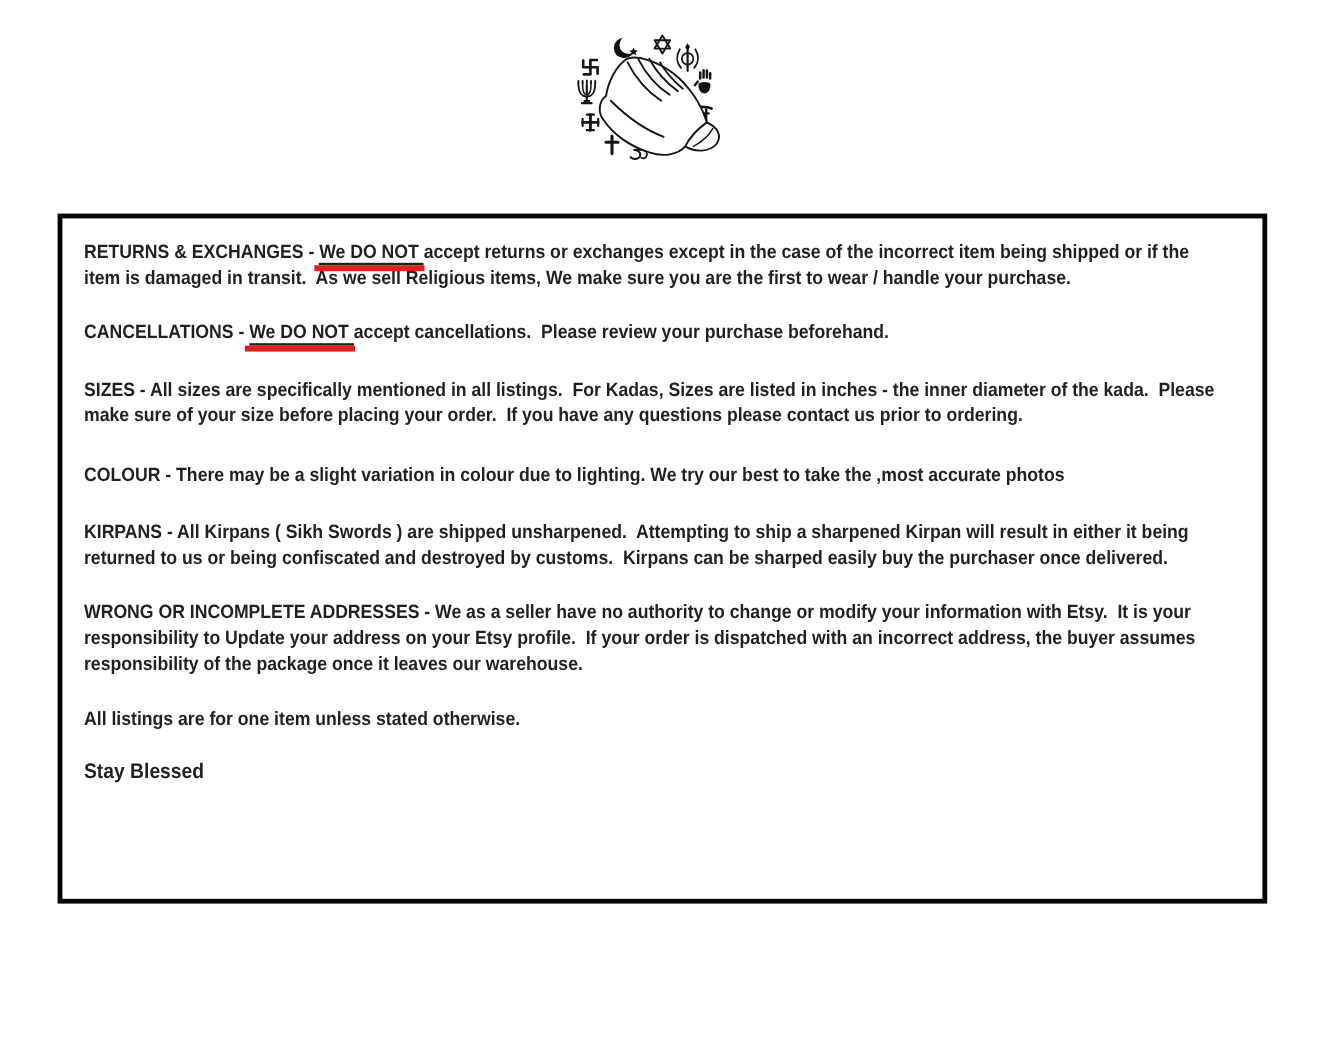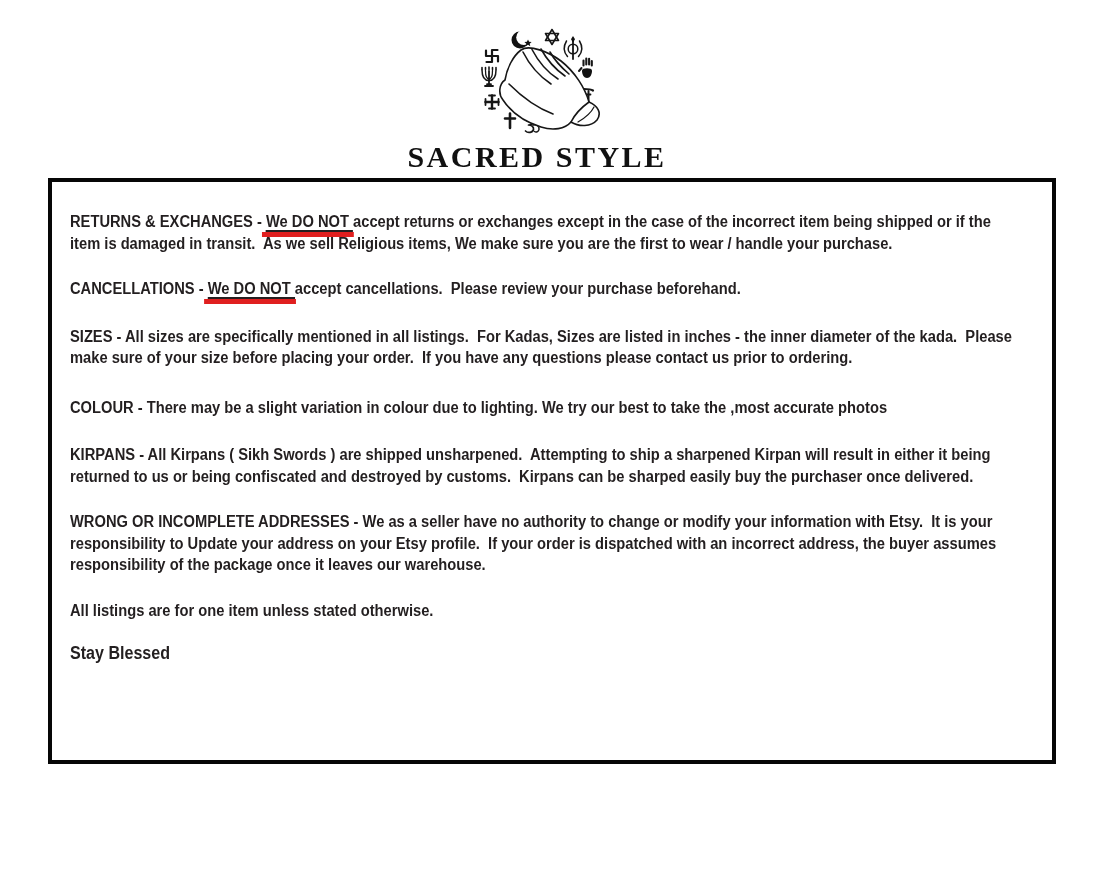--- a/index.html
+++ b/index.html
@@ -8,21 +8,21 @@
 
   
   .logo-wrap{position:absolute;top:24px;left:0;width:1074px;text-align:center;}
   .logo-svg{display:inline-block;width:145px;height:112px;}
   .brand{font-family:"Liberation Serif",serif;font-weight:600;font-size:30px;
          letter-spacing:2.5px;color:#111;margin-top:2px;line-height:30px;}
 
   
   .policy-box{position:absolute;left:48px;top:178px;width:982px;height:549px;
               border:4px solid #060606;background:#fff;overflow:hidden;
-              padding:29px 0 0 18px;box-sizing:content-box;}
+              padding:18px 0 0 18px;box-sizing:content-box;}
   .box-text{width:1030px;transform:scaleX(0.9185);transform-origin:left top;}
   .para{margin:0 0 24px 0;font-weight:bold;font-size:16px;line-height:21.5px;
         white-space:pre-wrap;color:#231f20;}
   .para.single{white-space:pre;}
   .mb26{margin-bottom:26px;} .mb28{margin-bottom:28px;} .mb22{margin-bottom:22px;}
   .closing{font-size:17.5px;margin-bottom:0;}
   .donot{position:relative;border-bottom:2px solid #231f20;}
   .donot::after{content:"";position:absolute;left:-4px;right:-1px;bottom:-7px;
                 height:5px;background:#e01f1f;}
 </style>
@@ -93,21 +93,20 @@
     </g>
 
     <g stroke-width="1.6">
       <path d="M56,26 C48,32 42,44 40,56 C34,60 33,70 38,76 C46,88 60,98 76,103 C88,107 100,105 106,98 C114,103 126,103 132,96 C137,89 133,82 124,78 C120,64 110,48 96,37 C84,28 64,20 56,26 Z" fill="#ffffff"></path>
       <path d="M58,28 C64,40 74,52 86,60 M67,25.5 C73,37 82,48 93,55 M76,25 C82,36 90,45 100,52 M85,28 C90,37 97,44 104,50"></path>
       <path d="M44,60 C56,72 72,84 88,90"></path>
       <path d="M106,98 C110,90 117,83 124,78"></path>
       <path d="M129,83 C126,89 120,94 113,98" stroke-width="1.2"></path>
     </g>
   </svg>
-  <div class="brand">SACRED STYLE</div>
 </div>
 
 <div class="policy-box">
   <div class="box-text">
 
     <p class="para"><span>RETURNS &amp; EXCHANGES - </span><span class="donot">We DO NOT </span><span>accept returns or exchanges except in the case of the incorrect item being shipped or if the item is damaged in transit.  As we sell Religious items, We make sure you are the first to wear / handle your purchase.</span></p>
 
     <p class="para single mb26"><span>CANCELLATIONS - </span><span class="donot">We DO NOT </span><span>accept cancellations.  Please review your purchase beforehand.</span></p>
 
     <p class="para mb28"><span>SIZES - </span><span>All sizes are specifically mentioned in all listings.  For Kadas, Sizes are listed in inches - the inner diameter of the kada.  Please make sure of your size before placing your order.  If you have any questions please contact us prior to ordering.</span></p>

